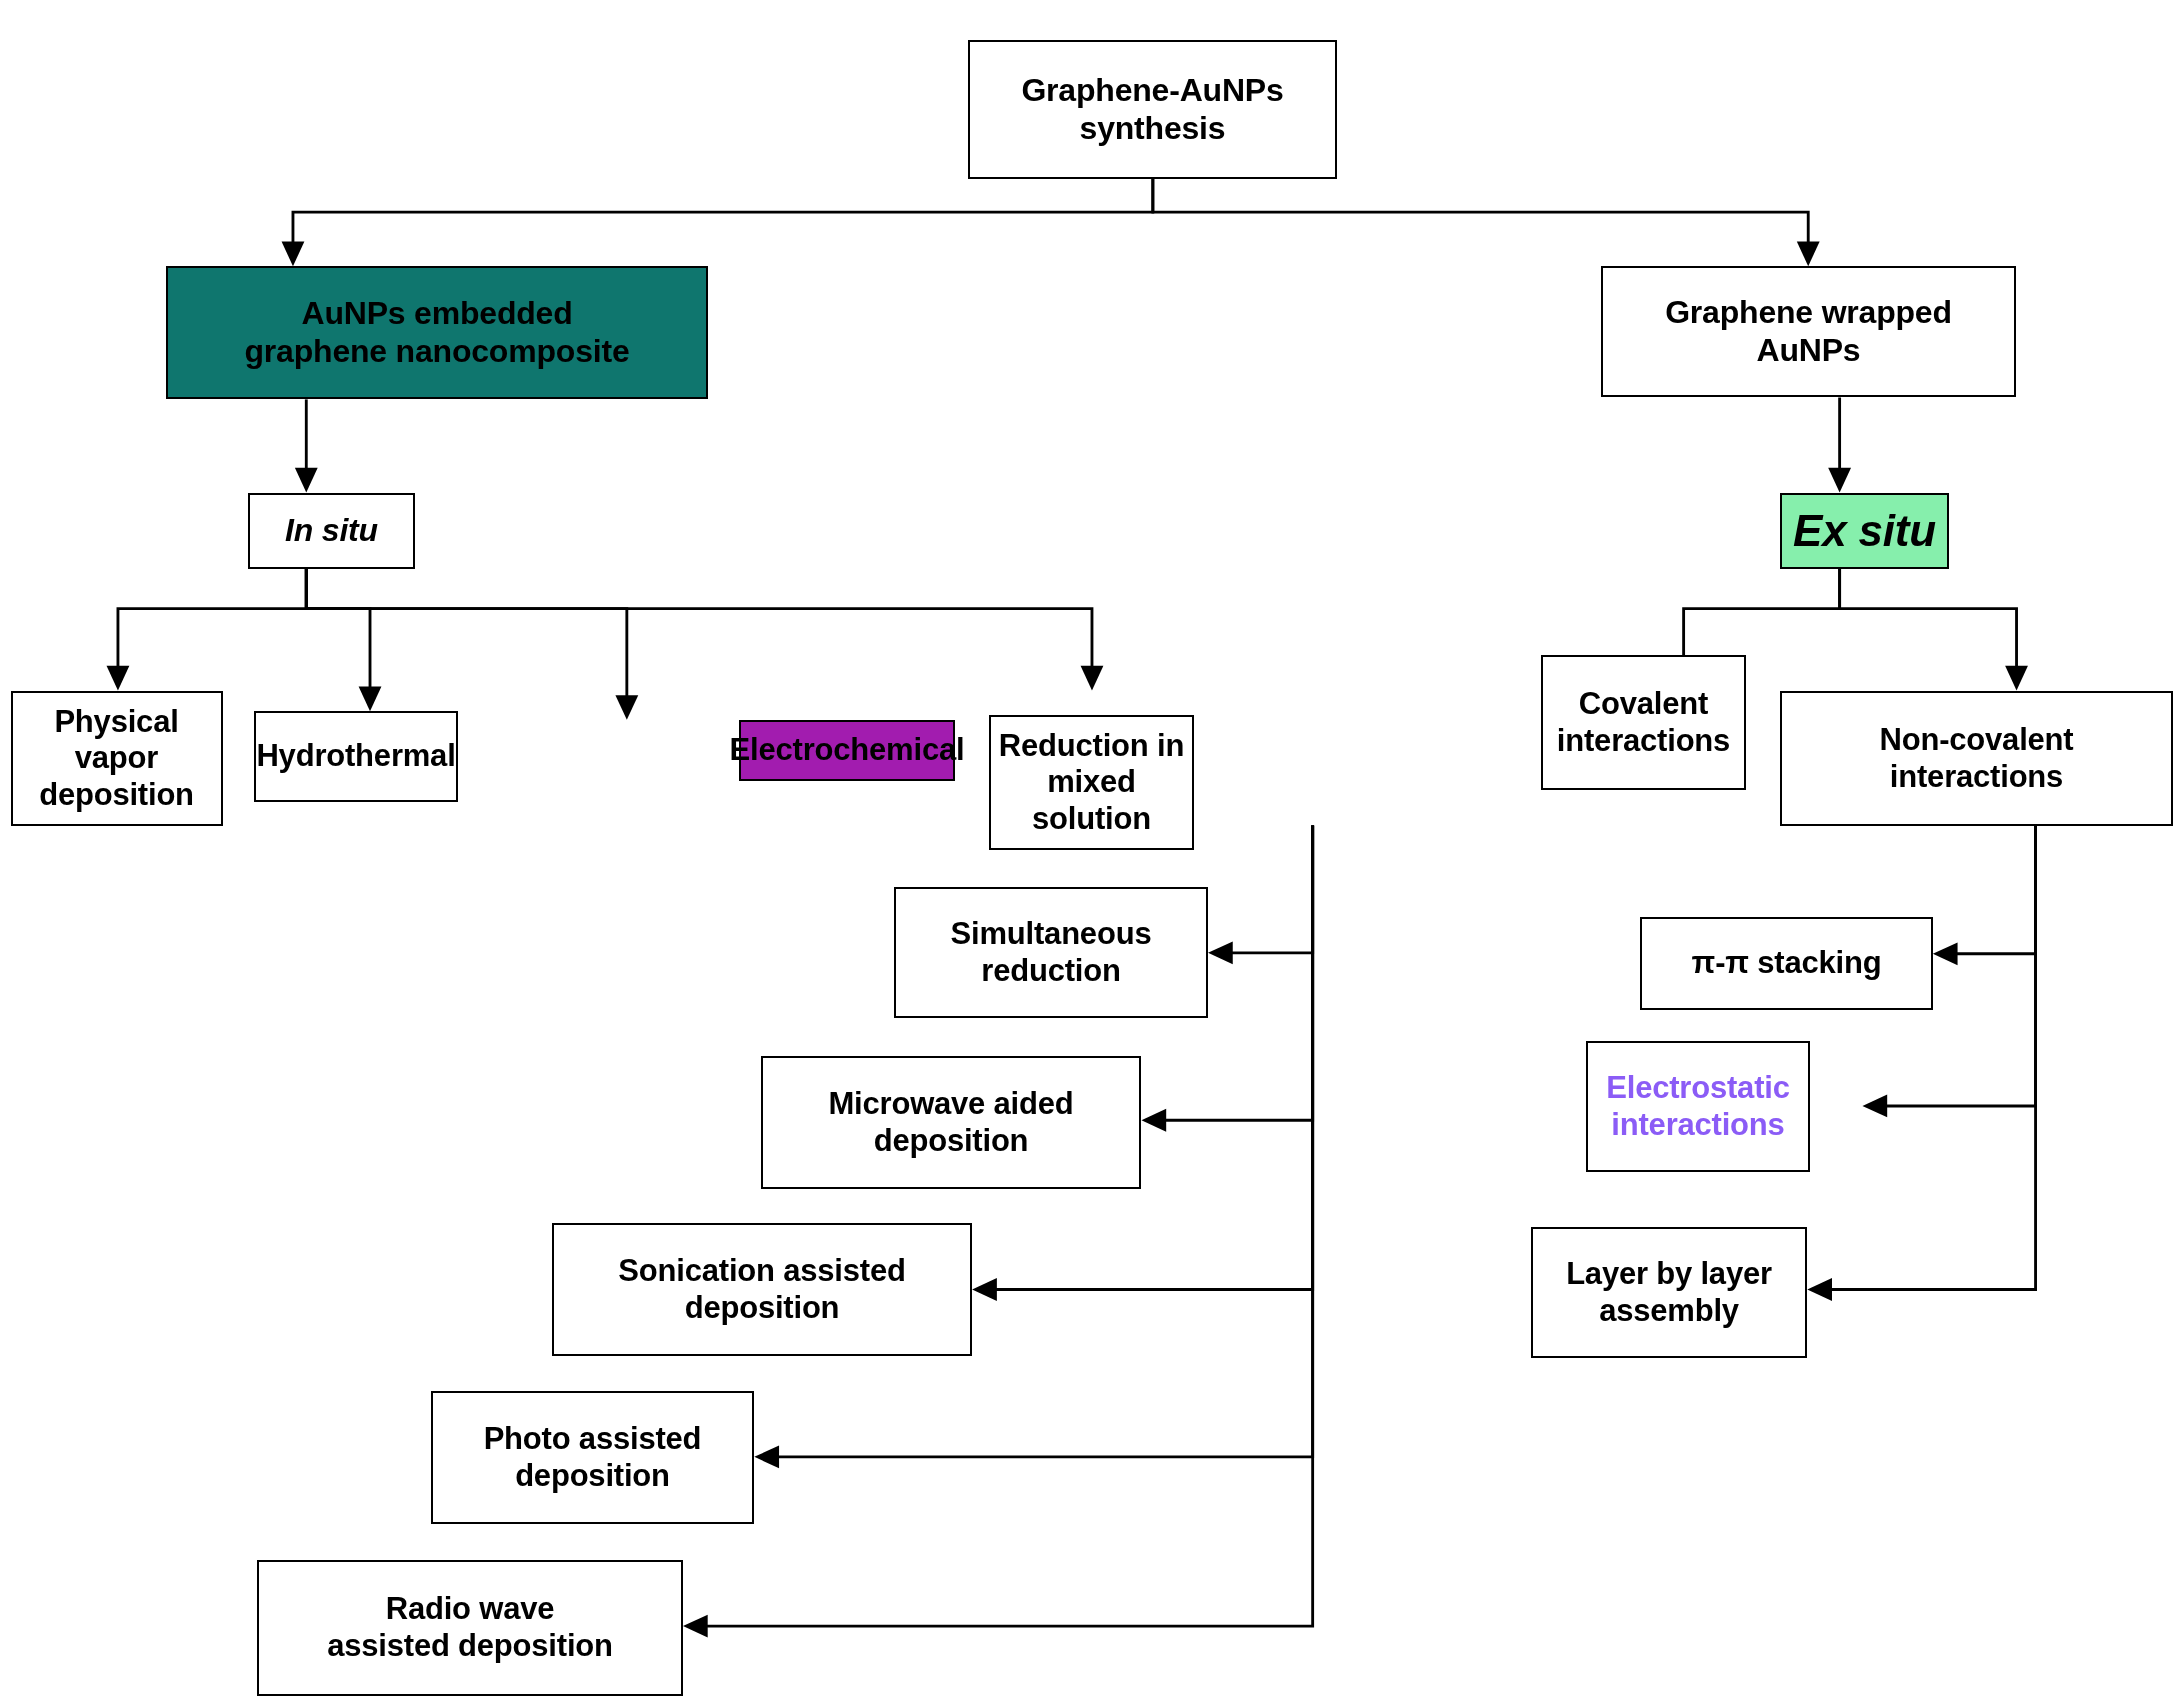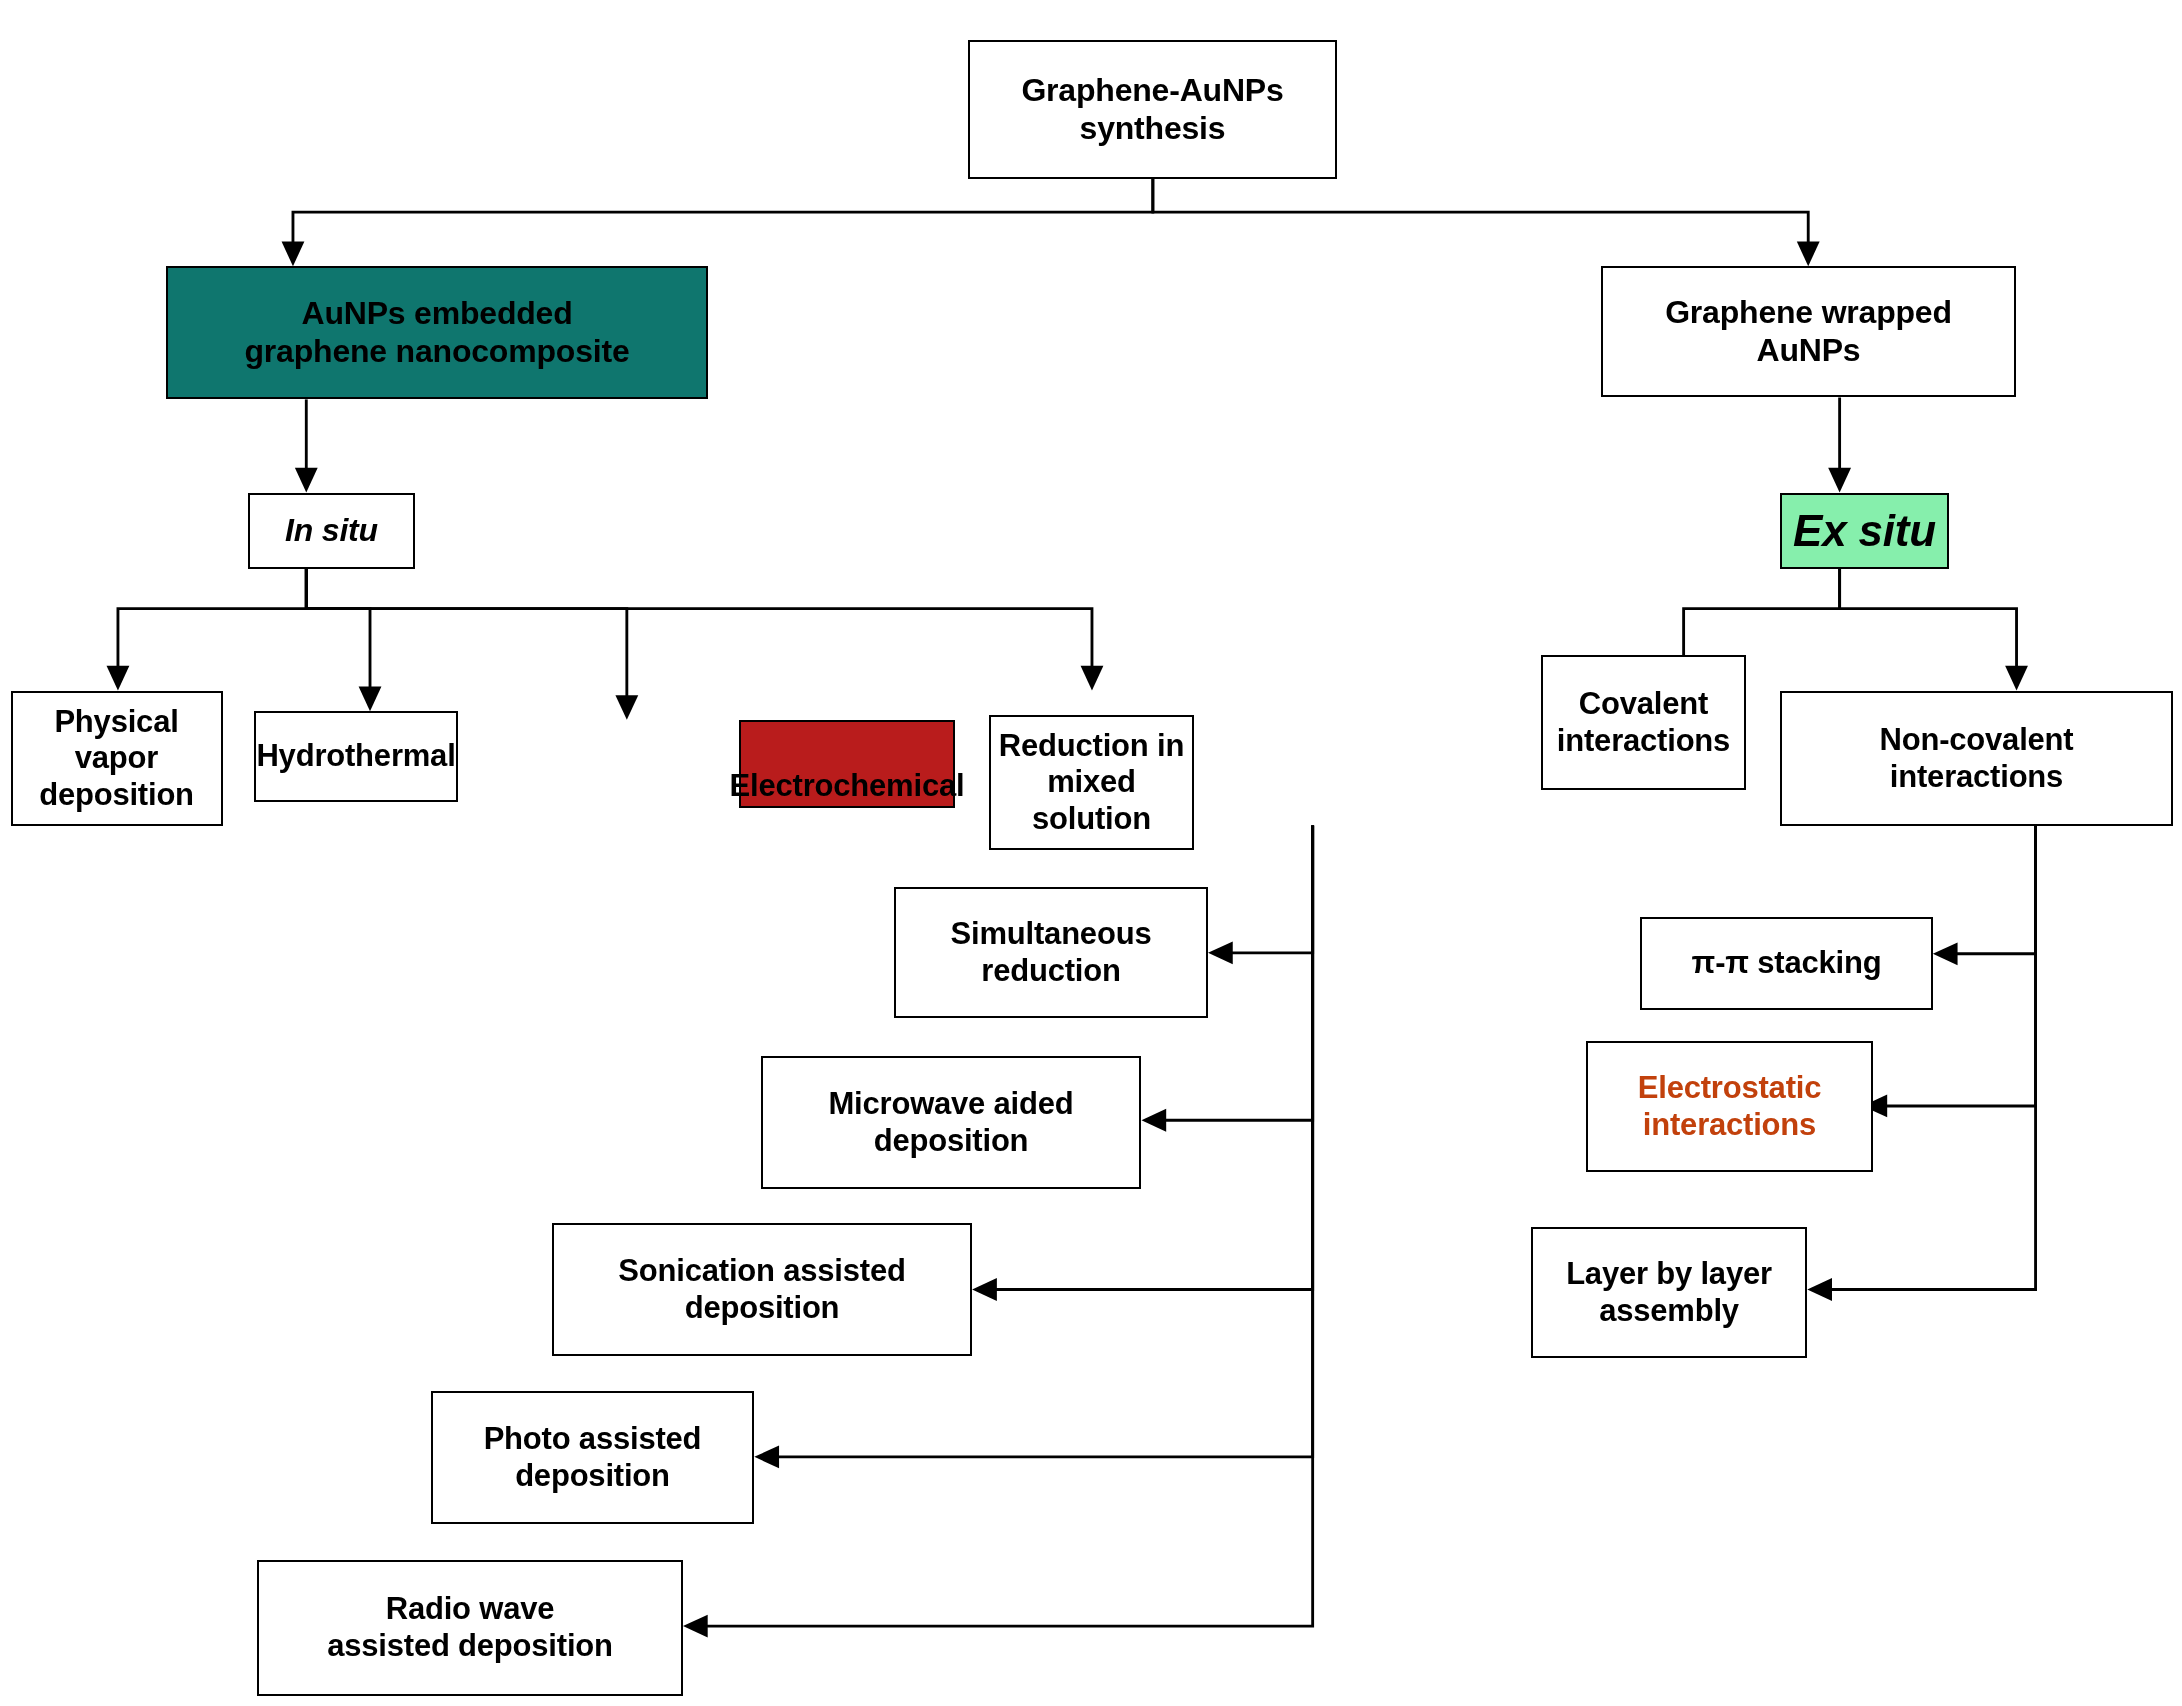--- a/index.html
+++ b/index.html
@@ -143,21 +143,21 @@
       <div class="node italic" style="left: 1755px; top: 493px; width: 169px; height: 76px; font-size: 44px; border-color: rgb(0, 0, 0); background: #86efac; color: rgb(0, 0, 0);">
         <span class="label">Ex situ</span>
       </div>
       <div class="node" style="left: 10.5px; top: 691px; width: 212px; height: 135px; font-size: 31px; border-color: rgb(0, 0, 0); background: rgb(255, 255, 255); color: rgb(0, 0, 0);">
         <span class="label">Physical vapor
 deposition</span>
       </div>
       <div class="node" style="left: 254px; top: 711px; width: 204px; height: 91px; font-size: 31px; border-color: rgb(0, 0, 0); background: rgb(255, 255, 255); color: rgb(0, 0, 0);">
         <span class="label">Hydrothermal</span>
       </div>
-      <div class="node" style="left: 739px; top: 720px; width: 216px; height: 88px; font-size: 31px; border-color: rgb(0, 0, 0); background: #b91c1c; color: rgb(0, 0, 0); align-items: flex-end;">
+      <div class="node" style="left: 739px; top: 720px; width: 216px; height: 61px; font-size: 31px; border-color: rgb(0, 0, 0); background: #a21caf; color: rgb(0, 0, 0);">
         <span class="label">Electrochemical</span>
       </div>
       <div class="node" style="left: 989px; top: 691px; width: 205px; height: 135px; font-size: 31px; border-color: rgb(0, 0, 0); background: rgb(255, 255, 255); color: rgb(0, 0, 0); margin-top: 24px;">
         <span class="label">Reduction in
 mixed solution</span>
       </div>
       <div class="node" style="left: 1541px; top: 655px; width: 205px; height: 135px; font-size: 31px; border-color: rgb(0, 0, 0); background: rgb(255, 255, 255); color: rgb(0, 0, 0);">
         <span class="label">Covalent
 interactions</span>
       </div>
@@ -181,21 +181,21 @@
         <span class="label">Photo assisted
 deposition</span>
       </div>
       <div class="node" style="left: 257px; top: 1560px; width: 426px; height: 136px; font-size: 31px; border-color: rgb(0, 0, 0); background: rgb(255, 255, 255); color: rgb(0, 0, 0);">
         <span class="label">Radio wave
 assisted deposition</span>
       </div>
       <div class="node" style="left: 1640px; top: 909px; width: 293px; height: 93px; font-size: 31px; border-color: rgb(0, 0, 0); background: rgb(255, 255, 255); color: rgb(0, 0, 0); margin-top: 8px;">
         <span class="label">π-π stacking</span>
       </div>
-      <div class="node" style="left: 1586px; top: 1041px; width: 287px; height: 131px; font-size: 31px; border-color: rgb(0, 0, 0); background: rgb(255, 255, 255); color: #c2410c;">
+      <div class="node" style="left: 1586px; top: 1041px; width: 224px; height: 131px; font-size: 31px; border-color: rgb(0, 0, 0); background: rgb(255, 255, 255); color: #8b5cf6;">
         <span class="label">Electrostatic
 interactions</span>
       </div>
       <div class="node" style="left: 1531px; top: 1227px; width: 276px; height: 131px; font-size: 31px; border-color: rgb(0, 0, 0); background: rgb(255, 255, 255); color: rgb(0, 0, 0);">
         <span class="label">Layer by layer
 assembly</span>
       </div>
     </div>
 </div>
 

